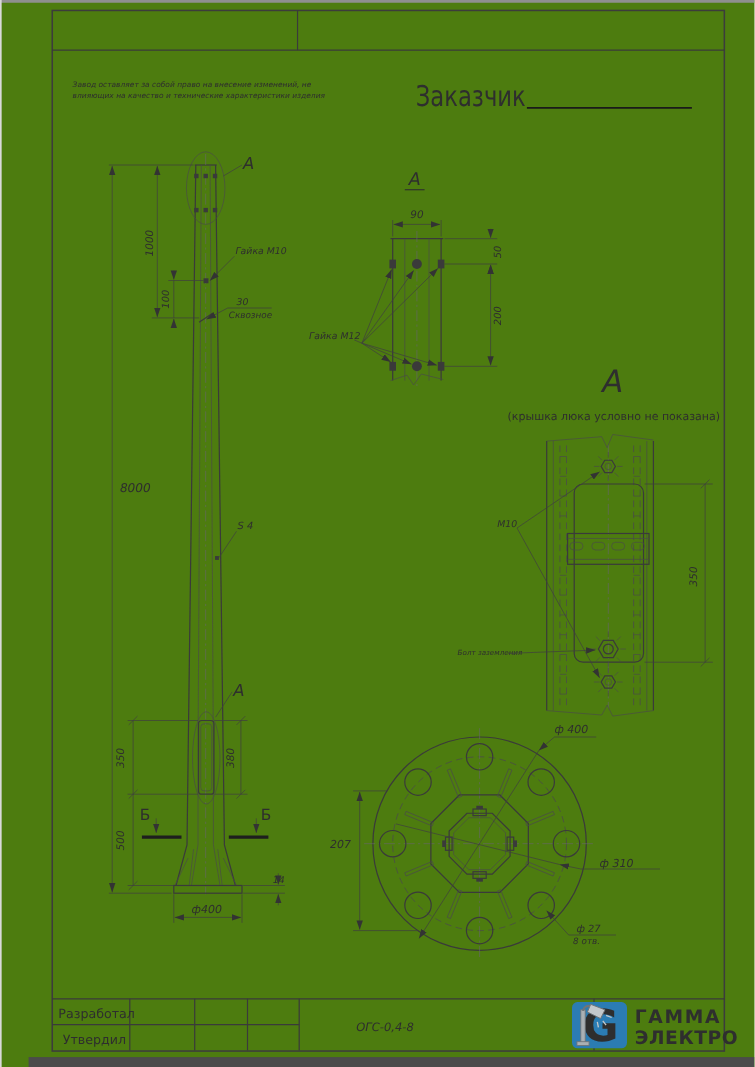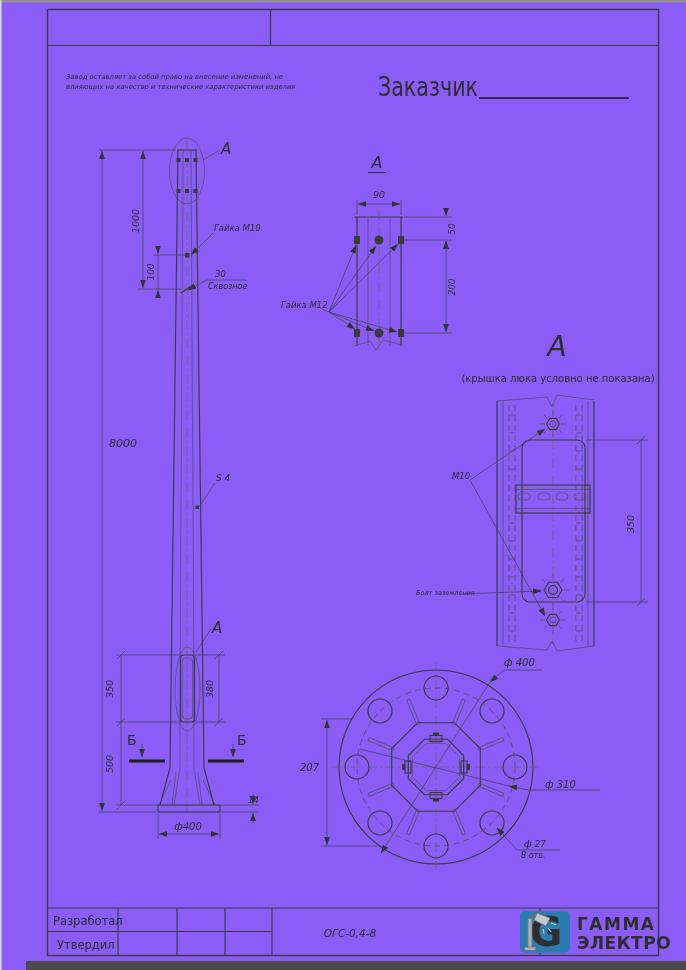--- a/index.html
+++ b/index.html
@@ -1,16 +1,16 @@
 <!DOCTYPE html>
 <html><head>
 <meta charset="utf-8">
 <style>
   html,body{margin:0;padding:0;background:#ffffff;}
-  .page{position:relative;width:686px;height:970px;background:#8b5cf6;overflow:hidden;
+  .page{position:relative;width:686px;height:970px;background:#4d7c0f;overflow:hidden;
         font-family:"DejaVu Sans",sans-serif;}
   svg{display:block}
   .t{font-family:"DejaVu Sans",sans-serif;fill:#2e2e2e;}
   .i{font-style:italic;}
   .s1{stroke:#3a3a3a;stroke-width:1.1;fill:none;}
   .s0{stroke:#4a4a4a;stroke-width:0.6;fill:none;}
   .dim{stroke:#3f3f3f;stroke-width:0.65;fill:none;}
   .cl{stroke:#666;stroke-width:0.6;stroke-dasharray:10 3 2 3;fill:none;}
   .dash{stroke:#4a4a4a;stroke-width:0.7;stroke-dasharray:6 4;fill:none;}
   .thick{stroke:#1e1e1e;stroke-width:2.8;fill:none;}

